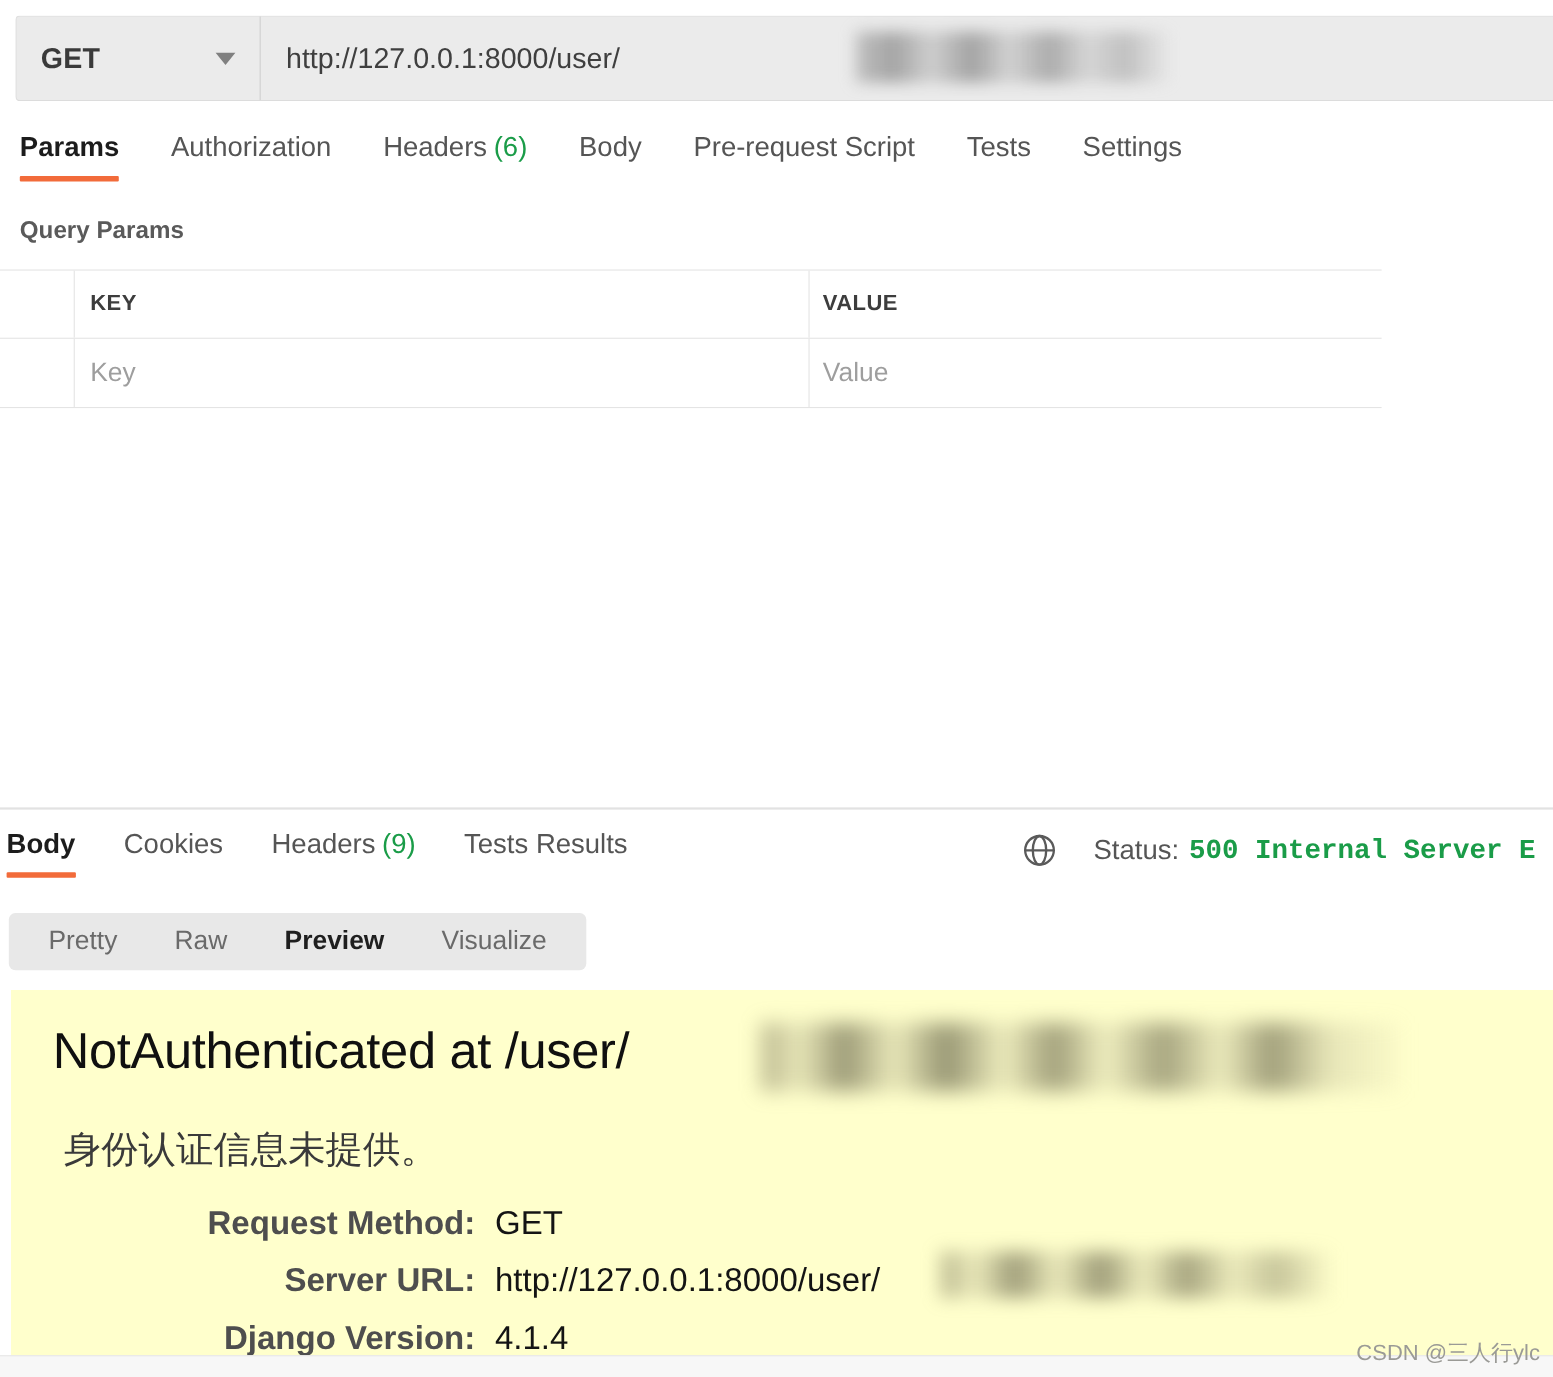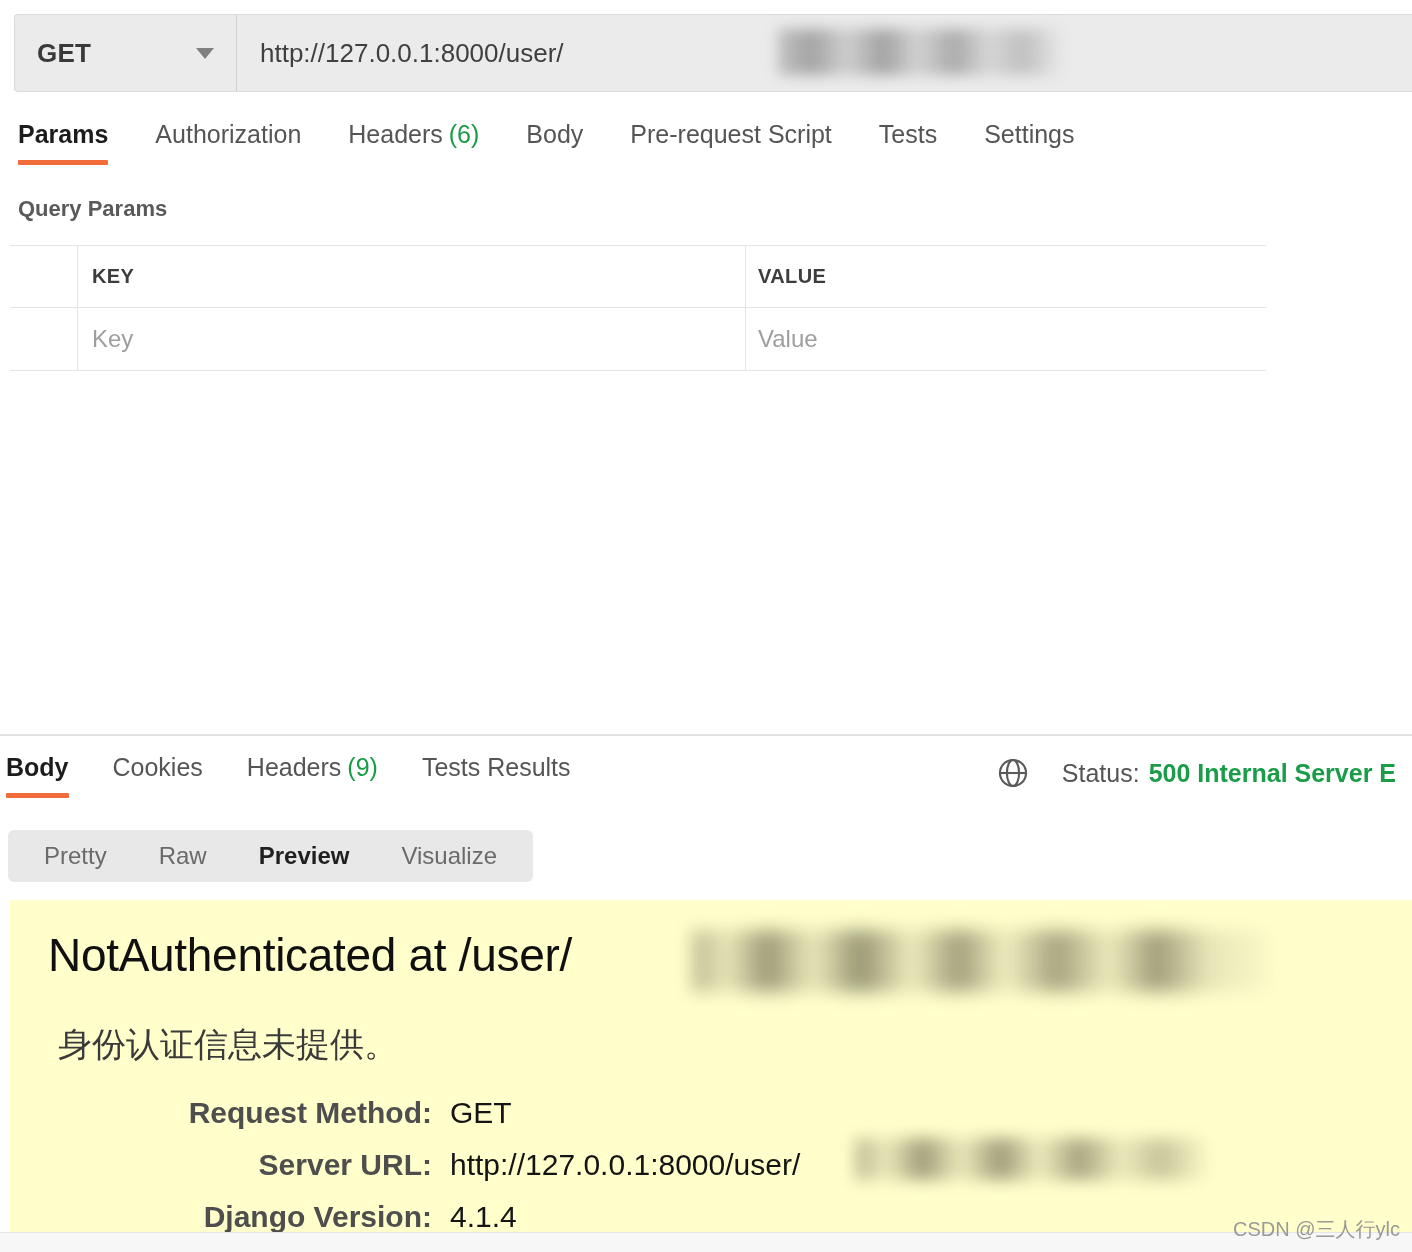--- a/index.html
+++ b/index.html
@@ -134,21 +134,20 @@
     left: 18px; top: 196px;
     font-size: 22px;
     color: #5a5a5a;
     font-weight: 600;
   }
   .params-table {
     position: absolute;
     left: 0; top: 245px;
     width: 1256px;
     border-top: 1px solid #e4e4e4;
-    margin-left: 10px;
   }
   .tbl-row {
     display: flex;
     height: 62px;
     border-bottom: 1px solid #e4e4e4;
     box-sizing: border-box;
   }
   .tbl-row.body-row { height: 63px; }
   .cell-check {
     width: 68px;
@@ -239,20 +238,21 @@
   }
   .status-label {
     font-size: 25px;
     color: #555555;
     margin-right: 9px;
   }
   .status-value {
     font-size: 25px;
     color: #1a9c48;
     font-weight: 600;
+    font-family: Liberation Mono, monospace;
   }
 
   
   .view-toggle {
     position: absolute;
     left: 8px; top: 830px;
     height: 52px;
     background: #e8e8e8;
     border-radius: 6px;
     display: flex;

